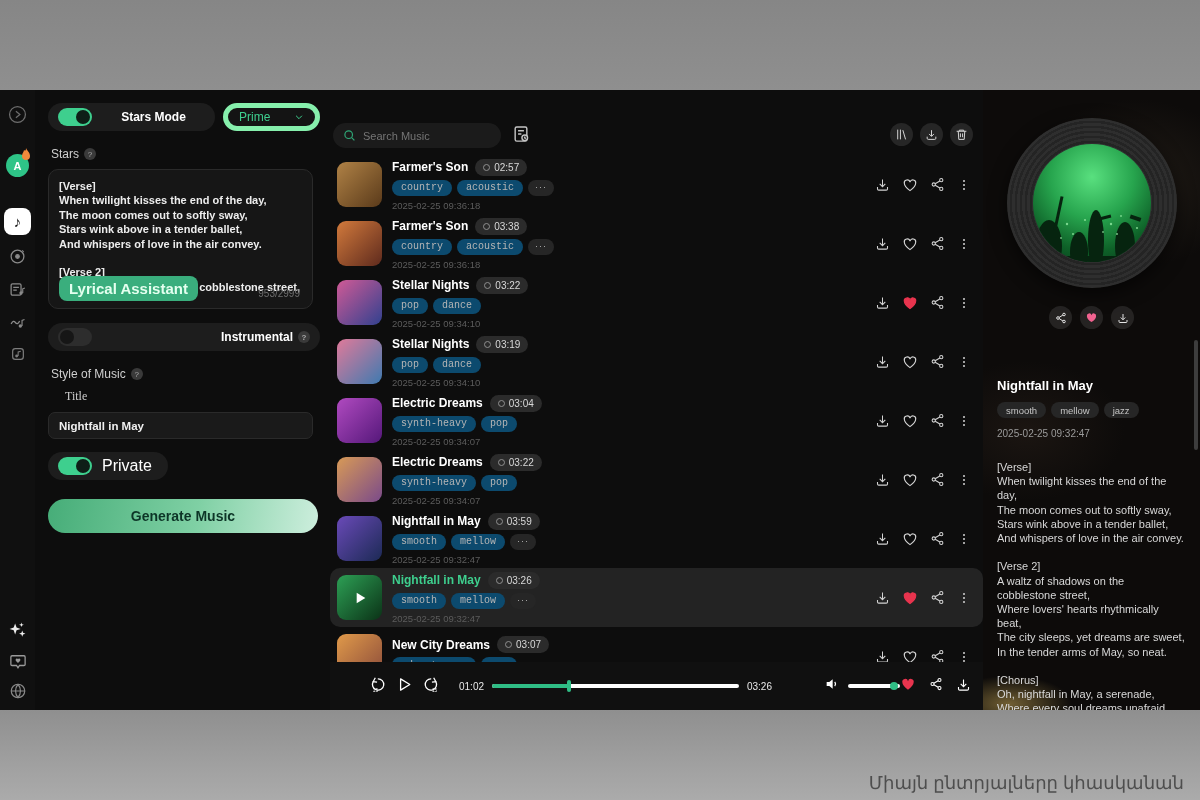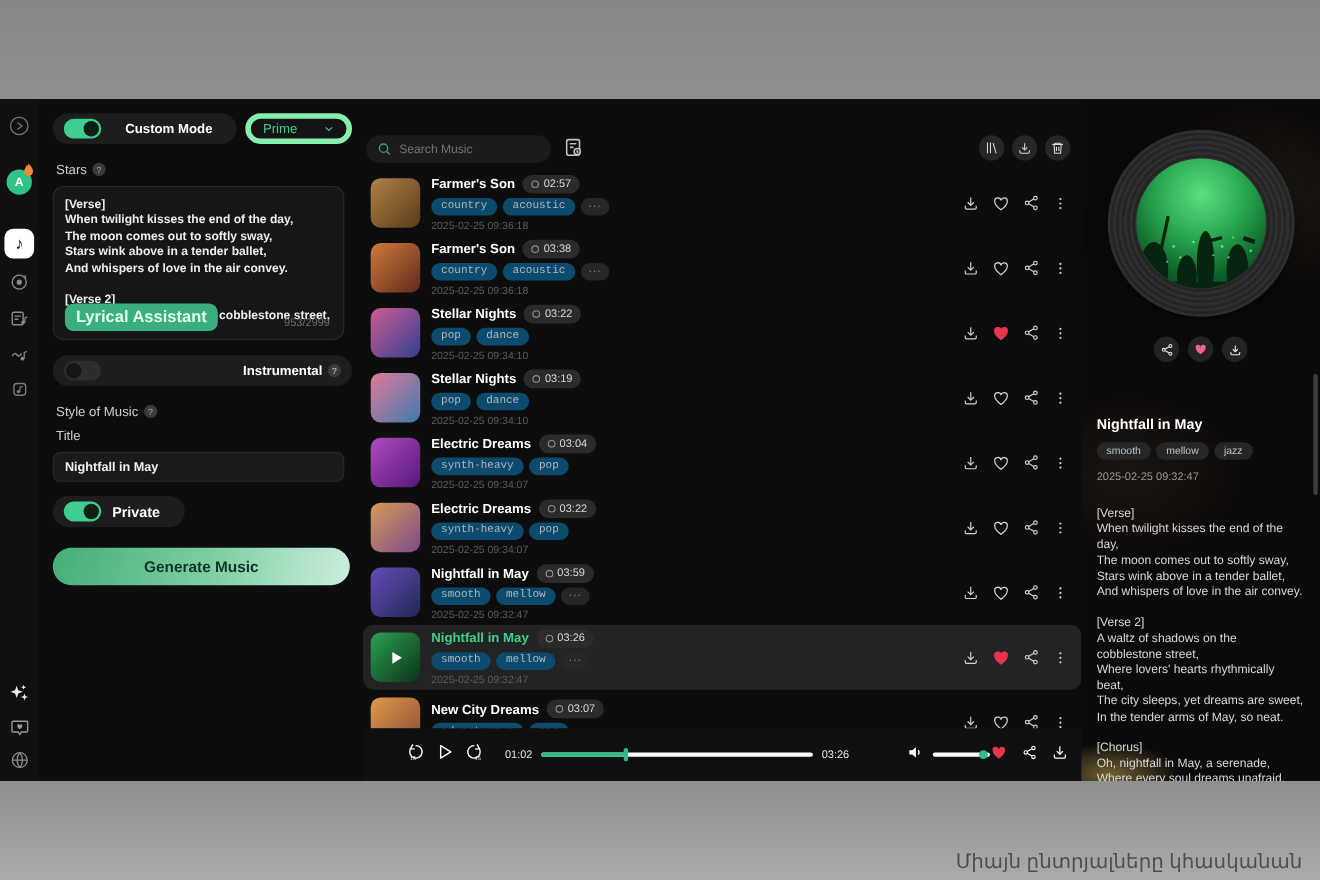--- a/index.html
+++ b/index.html
@@ -53,26 +53,26 @@
   .instr-row { justify-content:flex-end; gap:8px; margin-bottom:16px; }
   .instr-row .toggle { margin-right:auto; }
   .instr-row .lbl { font-size:12px; font-weight:bold; color:#fff; display:flex; align-items:center; gap:5px; }
   .style-box { position:relative; width:265px; height:118px; background:#161616; border:1px solid #2a2a2a;
                border-radius:10px; padding:9px 10px; margin-bottom:18px; }
   .style-text { font-size:11.5px; color:#ededed; font-weight:bold; }
   .style-counter { position:absolute; right:12px; bottom:40px; font-size:10px; color:#6e6e6e; }
   .chips-row { position:absolute; left:10px; right:4px; bottom:8px; display:flex; gap:6px; overflow:hidden; }
   .chip { background:#2e2e2e; color:#d6d6d6; font-size:10px; border-radius:10px; padding:4px 10px; white-space:nowrap; }
   .hscroll { position:absolute; left:10px; bottom:2px; width:58px; height:3px; border-radius:2px; background:#4a4a4a; }
-  .title-label { font-size:12px; color:#cfcfcf; margin:0 0 8px 3px; }
+  .title-label { font-size:12px; color:#cfcfcf; margin:0 0 8px 17px;font-family:Liberation Serif, serif; }
   .title-input { width:265px; height:27px; background:#1a1a1a; border:1px solid #2a2a2a; border-radius:7px;
                  color:#f0f0f0; font-size:11.5px; font-weight:bold; padding:0 10px; margin-bottom:13px;
                  font-family:"Liberation Sans", sans-serif; }
   .private-row { width:120px; gap:10px; margin-bottom:19px; }
-  .private-row .lbl { font-size:13px; font-weight:bold; color:#fff; }
+  .private-row .lbl { font-size:16px; font-weight:normal; color:#fff; }
   .generate-btn { width:270px; height:34px; border:none; border-radius:17px;
                   background:linear-gradient(100deg,#46ad78 0%,#7fd0a4 55%,#cdeedd 100%);
                   color:#0d3527; font-size:14px; font-weight:bold; }
 
   
   .library { position:absolute; left:330px; top:0; width:653px; height:696px;margin-top:20px; }
   .lib-head { position:absolute; left:3px; top:13px; right:0; height:28px; }
   .search { position:absolute; left:0; top:0; width:168px; height:25px; background:#1b1b1b; border-radius:13px;
             display:flex; align-items:center; gap:7px; padding:0 10px; }
   .search input { background:transparent; border:none; outline:none; color:#9a9a9a; font-size:11px; width:120px;
@@ -213,21 +213,21 @@
           </svg>
       </div>
     </div>
 
     <div class="composer">
       <div class="cm-row">
         <div class="row-pill cm-pill">
           <div class="toggle on">
               <div class="knob"></div>
             </div>
-          <span class="lbl">Custom Mode</span>
+          <span class="lbl">Stars Mode</span>
         </div>
         <div class="model-dd">
           <span>Prime</span>
           <svg width="10" height="10" viewBox="0 0 24 24" fill="none" stroke="#3ecf8e" stroke-width="2.4">
               <polyline points="5 9 12 16 19 9"></polyline>
             </svg>
         </div>
       </div>
 
       <div class="sec-label">

